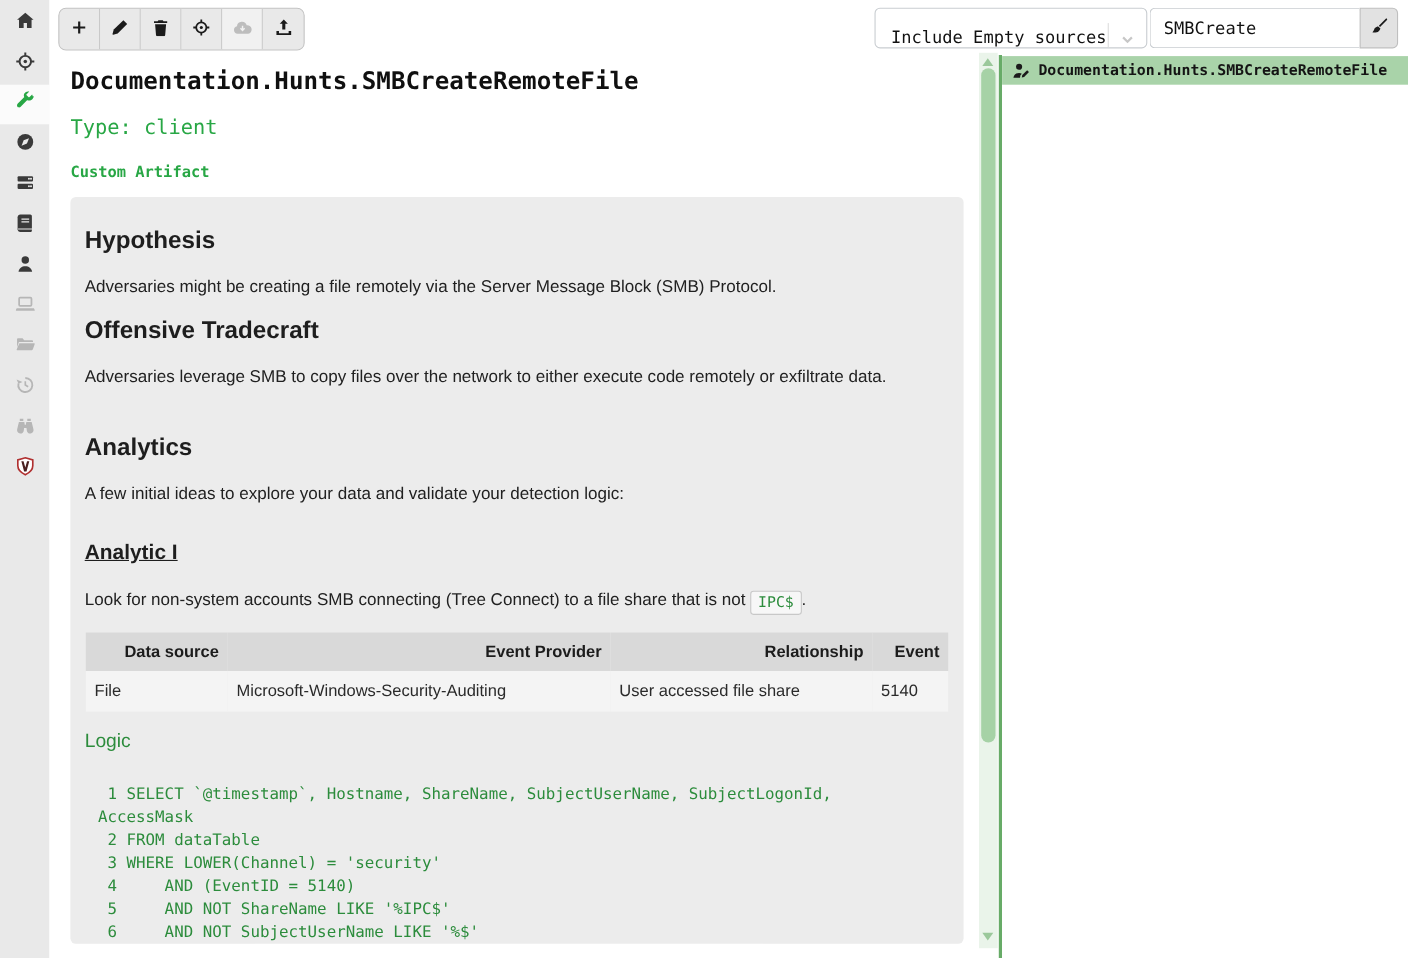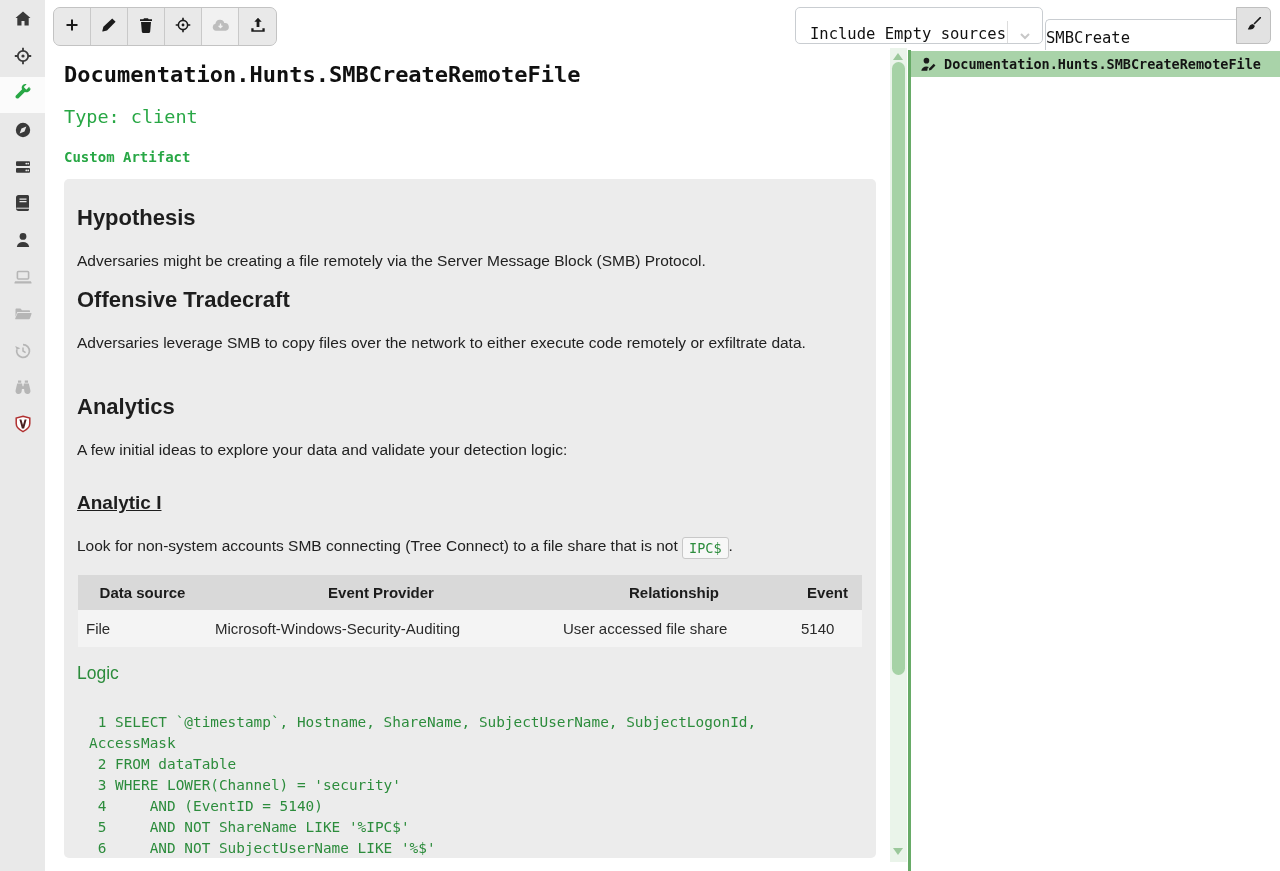--- a/index.html
+++ b/index.html
@@ -26,42 +26,42 @@
 
   .search-group{position:absolute;top:7px;right:9px;height:37px;display:flex;}
   .filter-select{width:248px;box-sizing:border-box;background:#fff;border:1px solid #c9cdd1;
                  border-radius:5px;display:flex;align-items:flex-end;padding-left:14px;
                  font-size:15.5px;color:#111;cursor:pointer;}
   .filter-select .val{flex:1;}
   .filter-select .sep{width:1px;height:22px;background:#dcdcdc;}
   .filter-select .chev{color:#c7c7c7;margin:0 10px;display:flex;}
   .input-wrap{display:flex;margin-left:2px;}
   .search-input{width:191px;height:37px;box-sizing:border-box;border:1px solid #c9cdd1;border-right:none;
-                border-radius:5px 0 0 5px;padding:0 0;font-family:"DejaVu Sans Mono",monospace;
-                font-size:15.5px;color:#111;background:#fff;outline:none;margin-top:12px;}
+                border-radius:5px 0 0 5px;padding:0 12px;font-family:"DejaVu Sans Mono",monospace;
+                font-size:15.5px;color:#111;background:#fff;outline:none;}
   .brush-btn{width:35px;height:37px;box-sizing:border-box;background:#e2e2e2;border:1px solid #bfbfbf;
              border-radius:0 5px 5px 0;display:flex;align-items:center;justify-content:center;
              color:#1b1b1b;cursor:pointer;padding:0;}
 
   
   .doc{position:absolute;left:45px;top:50px;width:845px;height:821px;background:#fff;overflow:hidden;}
   .art-title{position:absolute;left:19px;top:12px;font-weight:700;font-size:22px;color:#101010;margin:0;}
   .art-type{position:absolute;left:19px;top:56px;font-weight:500;font-size:18.5px;color:#28a745;}
   .art-badge{position:absolute;left:19px;top:99px;font-weight:700;font-size:14px;color:#28a745;}
 
   .card{position:absolute;left:19px;top:129px;width:812px;height:679px;background:#ececec;
         border-radius:5px;overflow:hidden;box-sizing:border-box;}
   .card h2{position:absolute;left:13px;margin:0;font-size:22px;font-weight:600;color:#1e1e1e;}
   .card h3{position:absolute;left:13px;margin:0;font-size:19px;font-weight:600;color:#1e1e1e;text-decoration:underline;}
   .card p{position:absolute;left:13px;margin:0;font-size:15.5px;line-height:25px;color:#212121;width:758px;}
   .code-chip{display:inline-block;background:#f7f7f7;border:1px solid #c8c8c8;border-radius:3px;
              padding:0 6px;font-family:"DejaVu Sans Mono",monospace;font-size:13.5px;line-height:20px;
              color:#2c8c3c;vertical-align:-2px;}
   .data-table{position:absolute;left:14px;top:396px;width:784px;border-collapse:collapse;table-layout:fixed;}
-  .data-table th{background:#d9d9d9;text-align:center;font-size:15px;font-weight:700;color:#1c1c1c;
+  .data-table th{background:#d9d9d9;text-align:right;font-size:15px;font-weight:700;color:#1c1c1c;
                  padding:9px 8px;}
   .data-table td{background:#f4f4f4;font-size:15px;color:#2a2a2a;padding:10px 8px;margin-top:16px;}
   .logic-h{position:absolute;left:13px;top:484px;font-size:17.5px;font-weight:500;color:#2c8c3c;}
   .logic-code{position:absolute;left:13px;top:521px;margin:12px;font-family:"DejaVu Sans Mono",monospace;
               font-size:14.4px;line-height:21px;color:#2c8c3c;white-space:pre;}
 
   
   .vscroll{position:absolute;left:890px;top:48px;width:17px;height:814px;background:#eaf4ea;}
   .vscroll .thumb{position:absolute;left:2px;top:14px;width:13px;height:613px;background:#a6d2a6;
                   border-radius:7px;cursor:pointer;}

